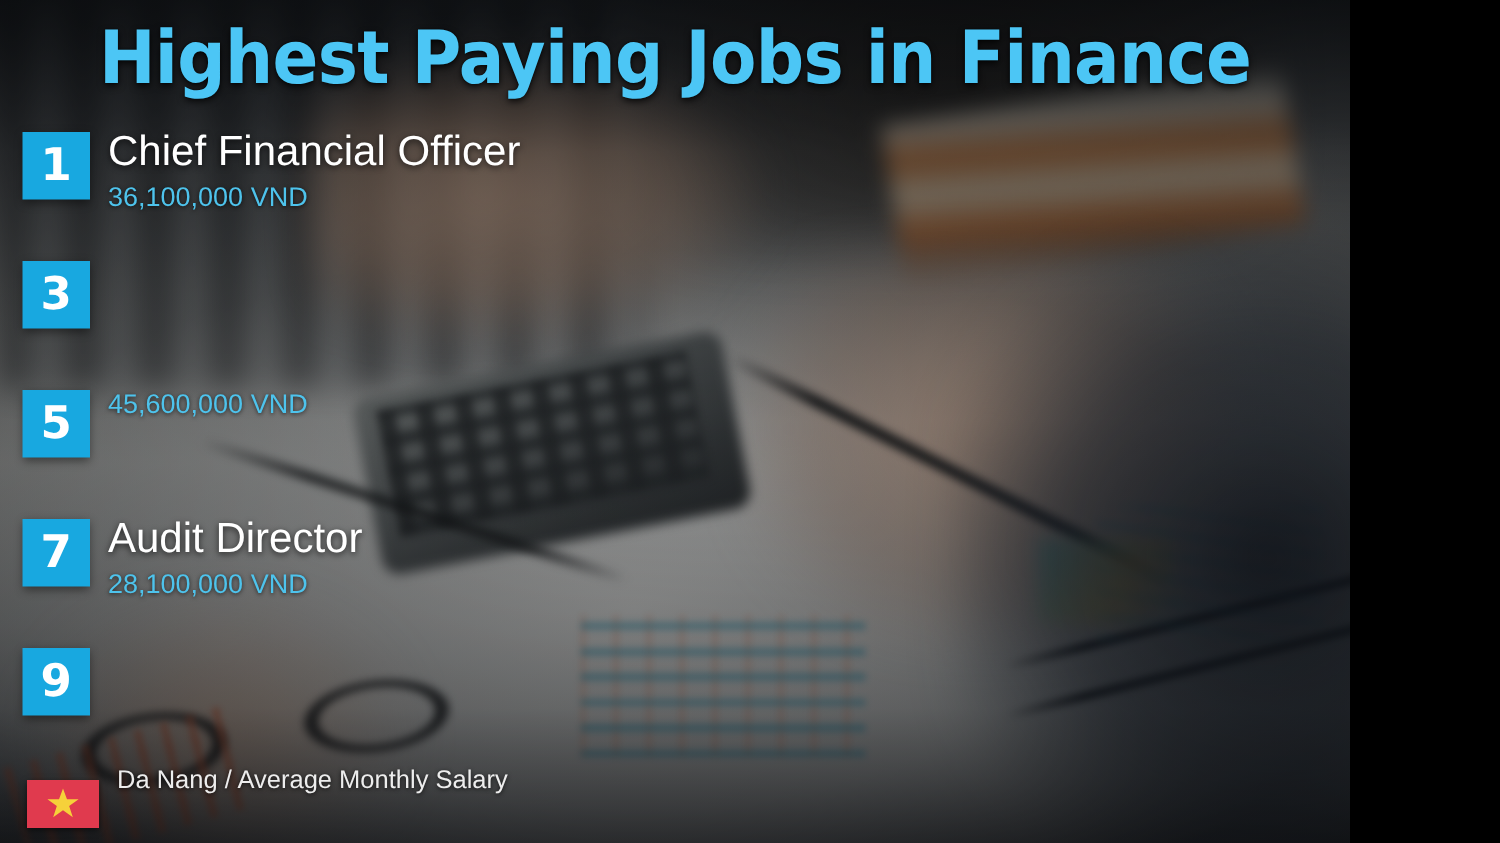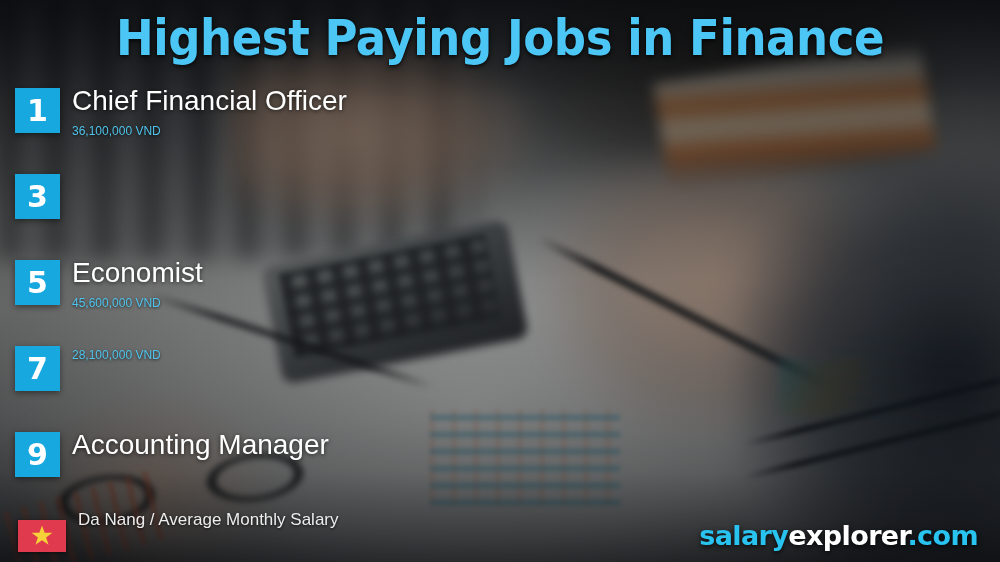--- a/index.html
+++ b/index.html
@@ -2,21 +2,21 @@
 <html><head>
 <meta charset="utf-8">
 <style>
   html, body {
     margin: 0;
     padding: 0;
     background: #000;
   }
   #poster {
     position: relative;
-    width: 1000px;
+    width: 900px;
     height: 562px;
     overflow: hidden;
     font-family: "Liberation Sans", sans-serif;
     background: #2b2f33;
   }
 
   
   .bg-layer { position: absolute; inset: 0; }
 
   .bg-base {
@@ -241,21 +241,21 @@
   .job {
     color: #ffffff;
     font-size: 28px;
     line-height: 34px;
     white-space: nowrap;
     text-shadow: 0 1px 4px rgba(0,0,0,0.70);
     text-align: center;
   }
   .salary {
     color: #4EC3EC;
-    font-size: 12px;
+    font-size: 18px;
     line-height: 24px;
     margin-top: 1px;
     white-space: nowrap;
     text-shadow: 0 1px 3px rgba(0,0,0,0.70);
   }
 
   
   .footer {
     position: absolute;
     left: 0; right: 0; bottom: 0;
@@ -340,61 +340,57 @@
         </div>
         <div class="row right">
           <div class="texts">
             <div class="job">Risk Management Director</div>
             <div class="salary">29,400,000 VND</div>
           </div>
         </div>
         <div class="row left">
           <div class="badge">5</div>
           <div class="texts">
-            <div class="job">Economist</div>
             <div class="salary">45,600,000 VND</div>
           </div>
         </div>
         <div class="row right">
           <div class="texts">
             <div class="job">Tax Director</div>
             <div class="salary">28,300,000 VND</div>
           </div>
         </div>
         <div class="row left">
           <div class="badge">7</div>
           <div class="texts">
+            <div class="job">Audit Director</div>
             <div class="salary">28,100,000 VND</div>
           </div>
         </div>
         <div class="row right">
           <div class="texts">
             <div class="job">Investment Fund Manager</div>
             <div class="salary">27,300,000 VND</div>
           </div>
         </div>
         <div class="row left">
           <div class="badge">9</div>
           <div class="texts">
-            <div class="job">Accounting Manager</div>
           </div>
         </div>
         <div class="row right">
           <div class="texts">
             <div class="job">Auditing Manager</div>
             <div class="salary">25,500,000 VND</div>
           </div>
         </div>
       </div>
 
     <div class="footer">
       <div class="flag">
         <svg width="26" height="26" viewBox="0 0 24 24" aria-hidden="true">
           <polygon points="12,2.4 14.45,9.1 21.6,9.1 15.8,13.3 18.05,20.1 12,15.9 5.95,20.1 8.2,13.3 2.4,9.1 9.55,9.1" fill="#F6D13A"></polygon>
         </svg>
       </div>
       <div class="footer-label">Da Nang / Average Monthly Salary</div>
-      <div class="brand">
-        <span class="c1">salary</span><span class="c2">explorer</span><span class="c3">.com</span>
-      </div>
     </div>
   </div>
 </div>
 
 </body></html>

